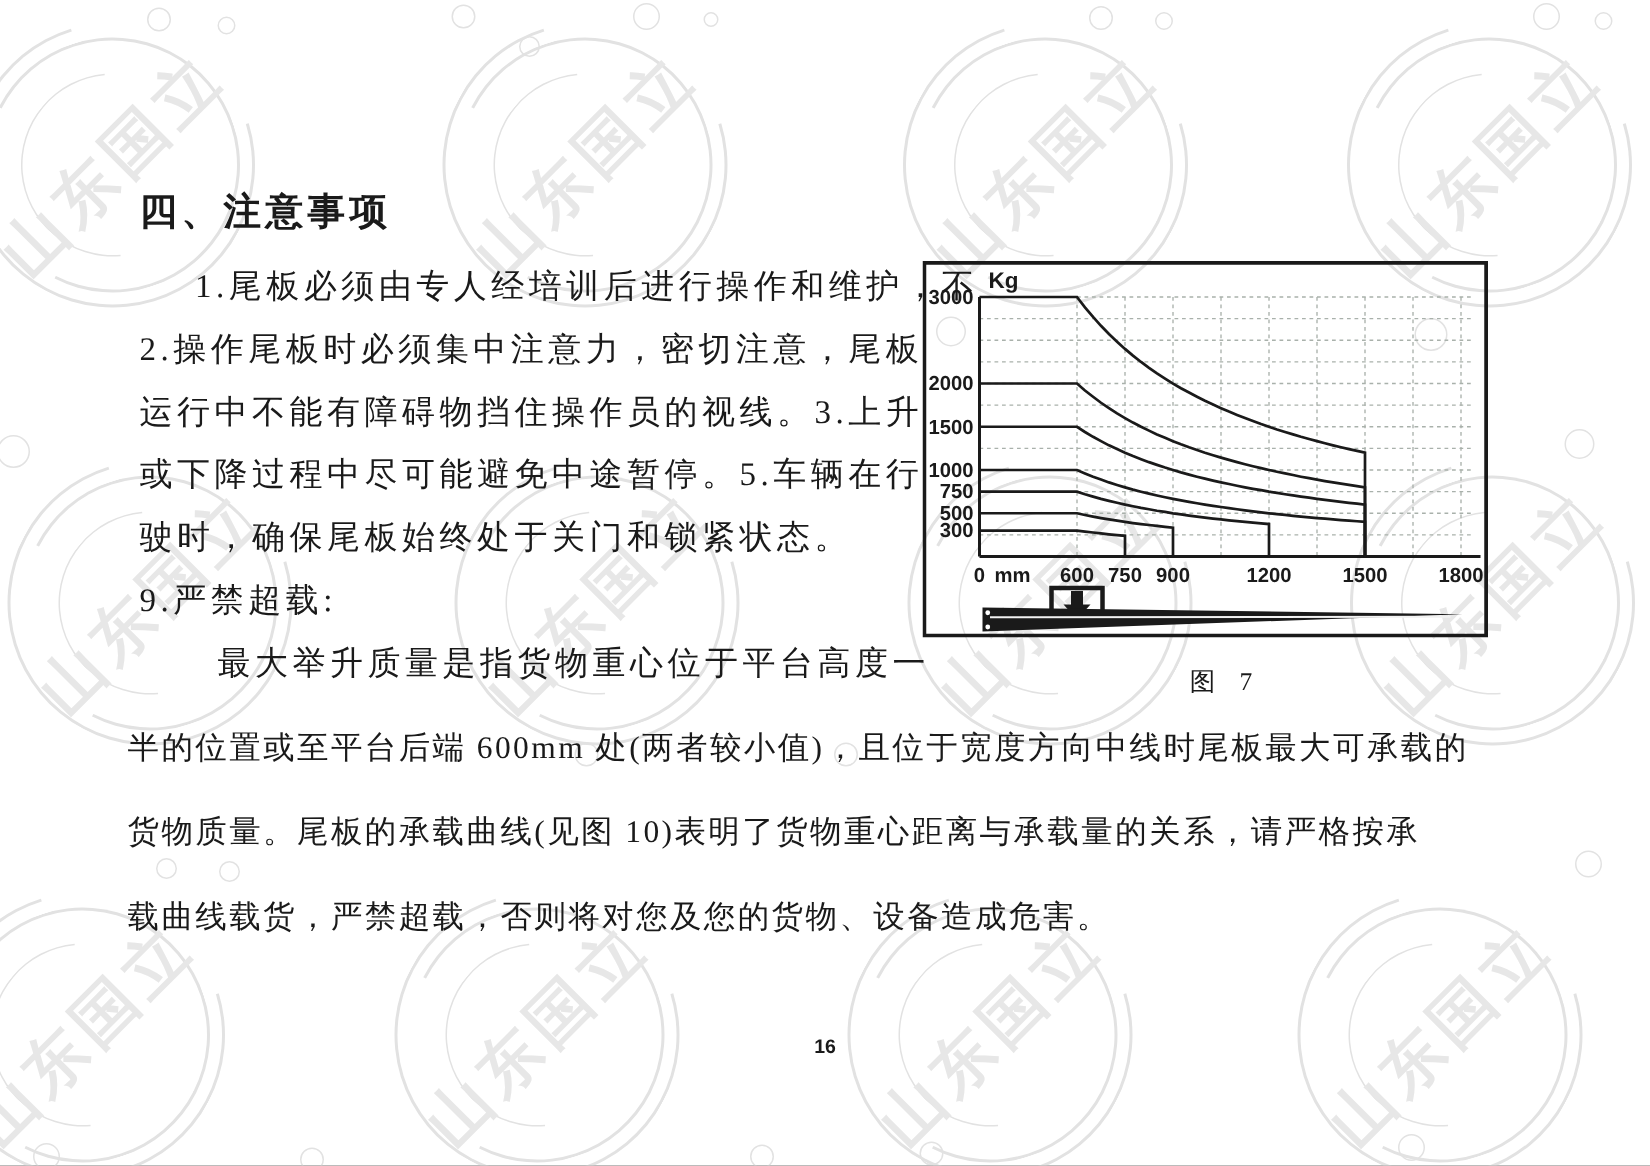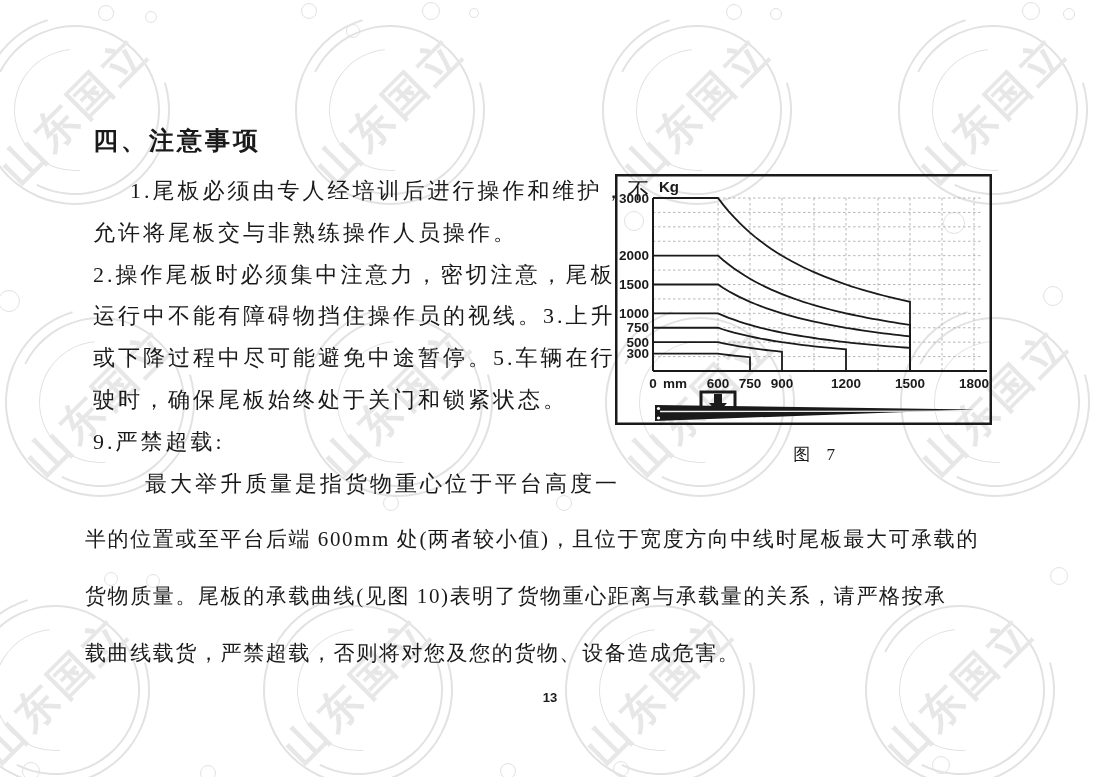--- a/index.html
+++ b/index.html
@@ -155,21 +155,20 @@
       <div class="ring" style="left: 500px; top: 763px; width: 14px; height: 14px;"></div>
       <div class="ring" style="left: 613px; top: 761px; width: 14px; height: 14px;"></div>
       <div class="ring" style="left: 932px; top: 756px; width: 16px; height: 16px;"></div>
     </div>
 
   <div class="content">
     <h1 class="heading">四、注意事项</h1>
 
     <div class="body-text" id="body-lines">
         <div class="bline first-num">1.尾板必须由专人经培训后进行操作和维护，不</div>
-        <div class="bline">允许将尾板交与非熟练操作人员操作。</div>
         <div class="bline">2.操作尾板时必须集中注意力，密切注意，尾板</div>
         <div class="bline">运行中不能有障碍物挡住操作员的视线。3.上升</div>
         <div class="bline">或下降过程中尽可能避免中途暂停。5.车辆在行</div>
         <div class="bline">驶时，确保尾板始终处于关门和锁紧状态。</div>
         <div class="bline">9.严禁超载:</div>
         <div class="bline indent">最大举升质量是指货物重心位于平台高度一</div>
         <div class="bline wide">半的位置或至平台后端 600mm 处(两者较小值)，且位于宽度方向中线时尾板最大可承载的</div>
         <div class="bline wide">货物质量。尾板的承载曲线(见图 10)表明了货物重心距离与承载量的关系，请严格按承</div>
         <div class="bline wide">载曲线载货，严禁超载，否则将对您及您的货物、设备造成危害。</div>
       </div>
@@ -232,15 +231,15 @@
             <polygon points="40,231 360,235.5 40,247" fill="#1a1a1a"></polygon>
             <line x1="45" y1="237.5" x2="352" y2="237.2" stroke="#f2f2f2" stroke-width="1.3"></line>
             <circle cx="43.5" cy="234.5" r="1.6" fill="#ffffff"></circle>
             <circle cx="43.5" cy="244" r="1.6" fill="#ffffff"></circle>
           </g>
         </svg>
     </div>
 
     <div class="fig-caption">图 7</div>
 
-    <div class="page-number">13</div>
+    <div class="page-number">16</div>
   </div>
 </div>
 
 </body></html>

